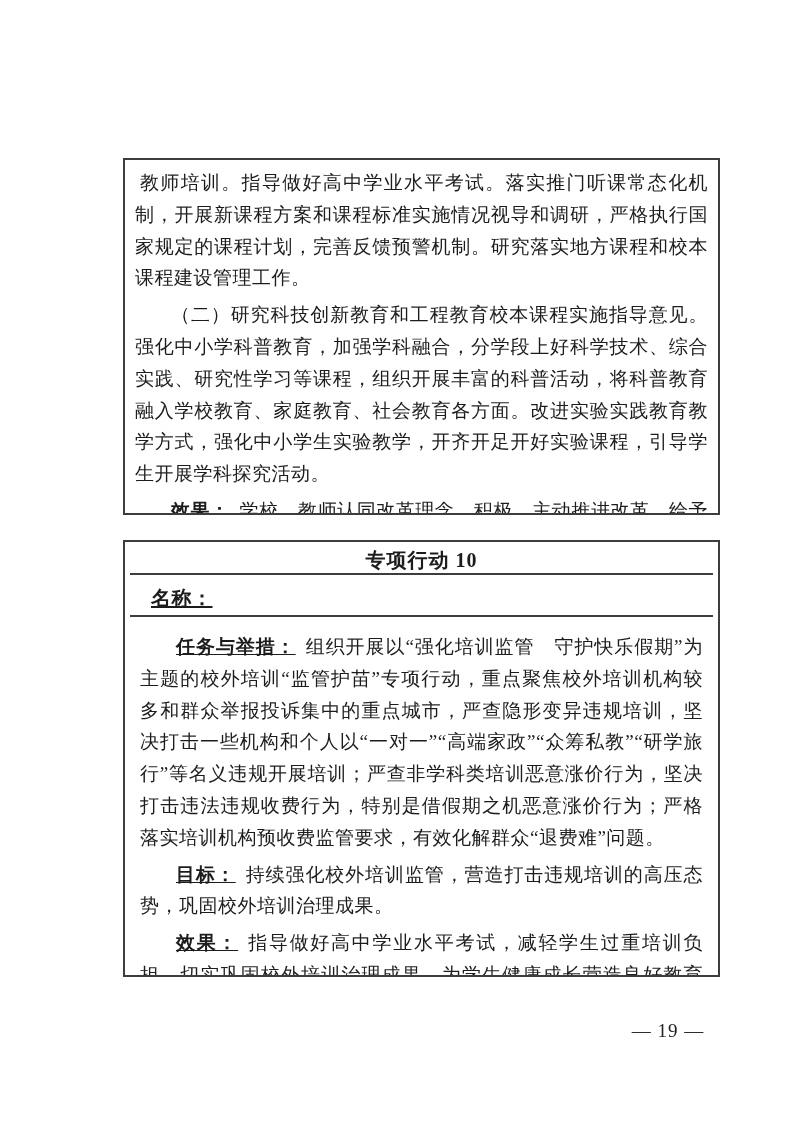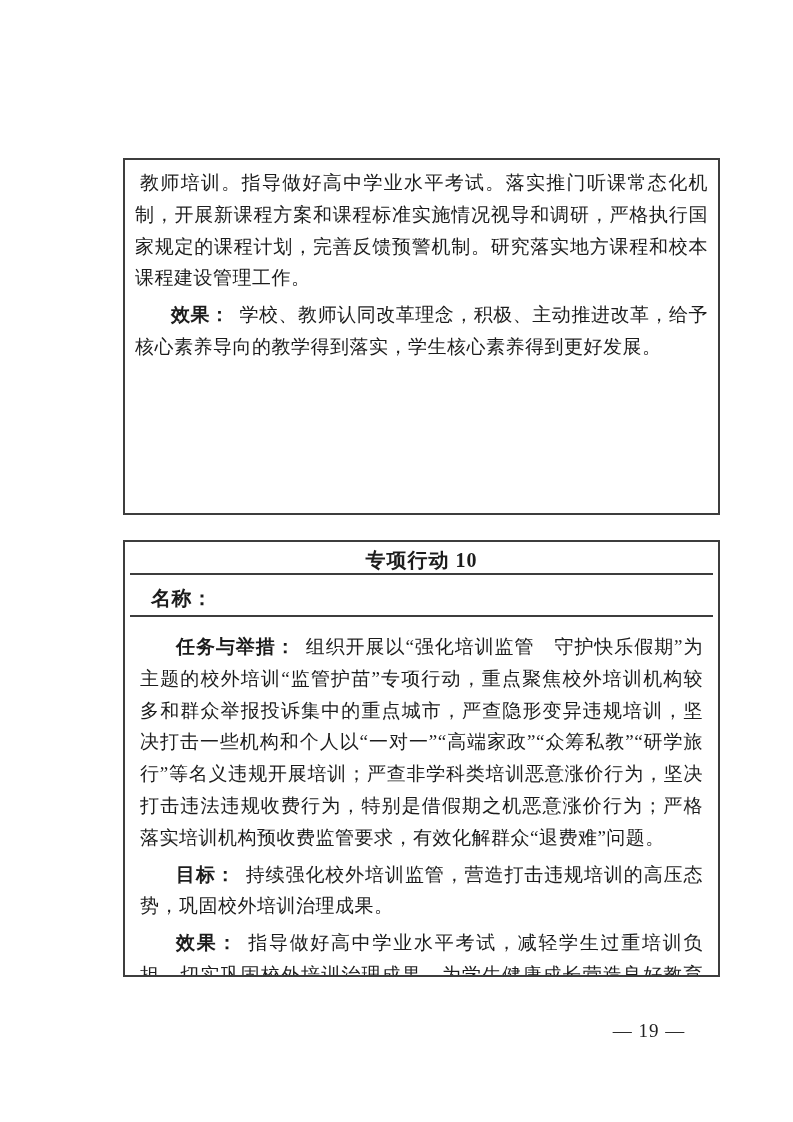--- a/index.html
+++ b/index.html
@@ -32,21 +32,21 @@
     top: 520px;
     height: 437px;
   }
   .para {
     font-size: 19px;
     line-height: 31.8px;
     text-align: justify;
     letter-spacing: 0.5px;
   }
   .para.indent { text-indent: 31px; }
-  .label { font-weight: bold; }
+  .label { font-weight: bold; text-decoration: underline; }
   .hdr-row {
     height: 28px;
     border-bottom: 2px solid #3d3d3d;
     display: flex;
     align-items: center;
     justify-content: center;
     font-size: 20px;
     font-weight: bold;
     letter-spacing: 1px;
   }
@@ -59,37 +59,40 @@
     font-size: 20px;
     font-weight: bold;
     letter-spacing: 0.5px;
   }
   .box-body {
     padding: 4px 5px 0 5px;
   }
   .page-number {
     position: absolute;
     top: 1000px;
-    left: 573px;
+    left: 592px;
     width: 112px;
     text-align: center;
     font-size: 19px;
     color: #222222;
     letter-spacing: 1px;
     white-space: nowrap;
   }
 </style>
 </head>
 <body>
 
 <div class="page">
 
   <div class="tbox" id="box1">
     <p class="para">
       <span>教师培训。指导做好高中学业水平考试。落实推门听课常态化机制，开展新课程方案和课程标准实施情况视导和调研，严格执行国家规定的课程计划，完善反馈预警机制。研究落实地方课程和校本课程建设管理工作。</span>
+    </p>
+    <p class="para indent">
+      <span>（二）研究科技创新教育和工程教育校本课程实施指导意见。强化中小学科普教育，加强学科融合，分学段上好科学技术、综合实践、研究性学习等课程，组织开展丰富的科普活动，将科普教育融入学校教育、家庭教育、社会教育各方面。改进实验实践教育教学方式，强化中小学生实验教学，开齐开足开好实验课程，引导学生开展学科探究活动。</span>
     </p>
     <p class="para indent">
       <span class="label">效果：</span><span>学校、教师认同改革理念，积极、主动推进改革，给予核心素养导向的教学得到落实，学生核心素养得到更好发展。</span>
     </p>
   </div>
 
   <div class="tbox" id="box2">
     <div class="hdr-row">
       <span>专项行动 10</span>
     </div>

